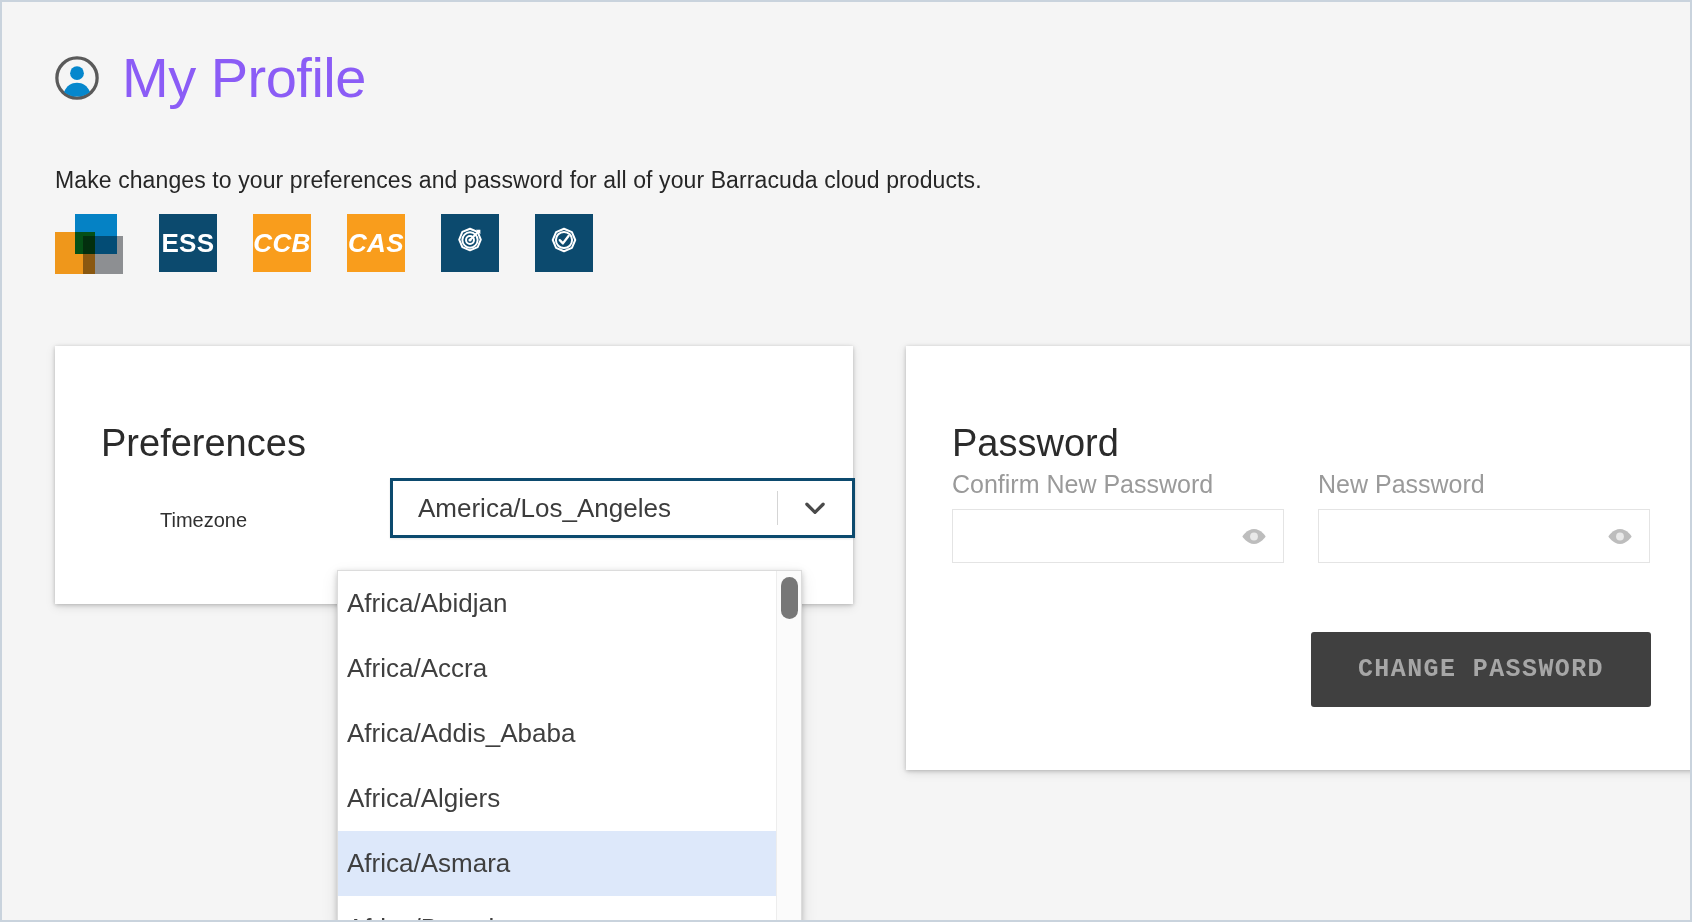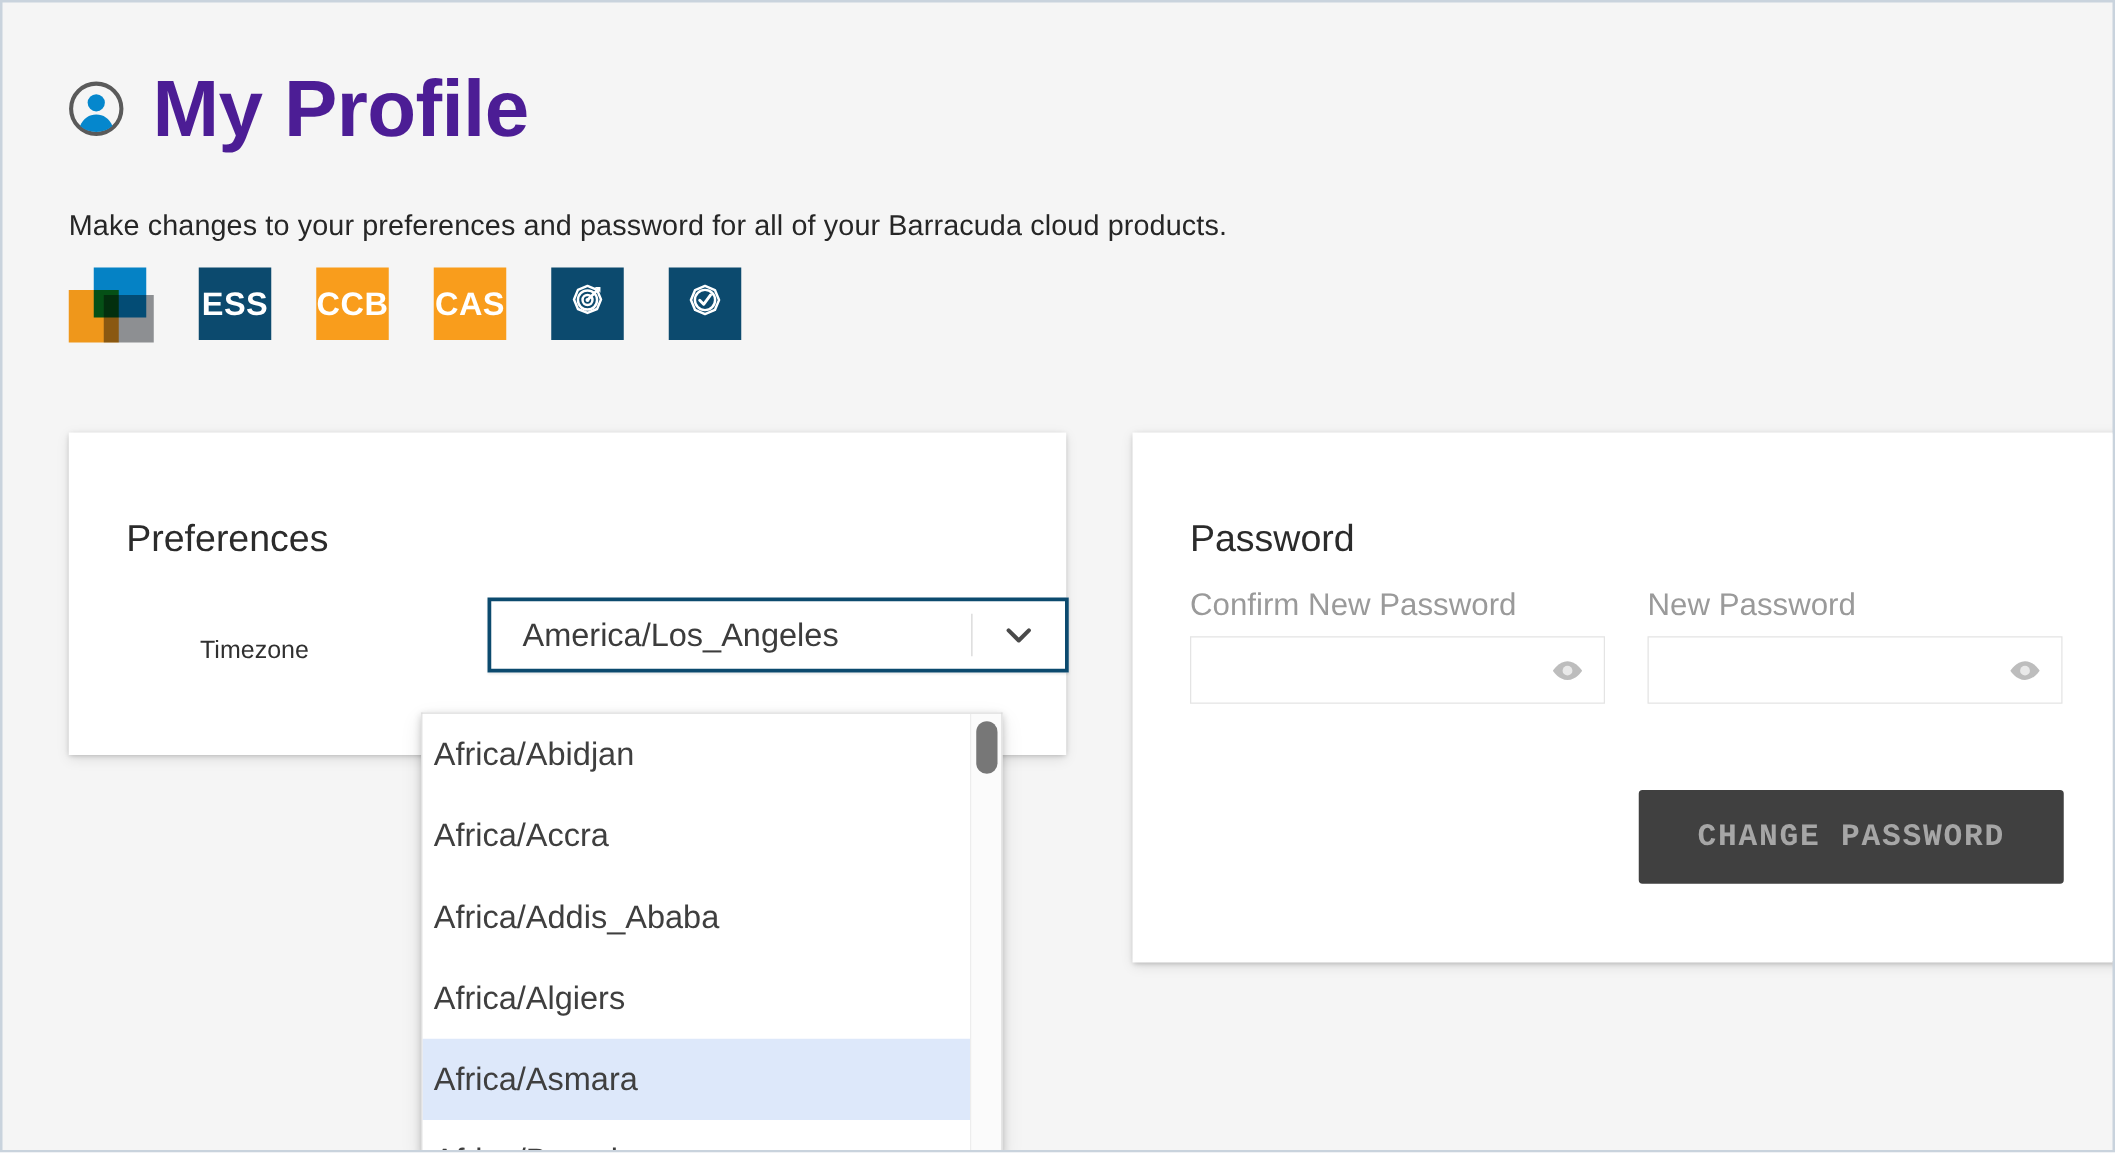--- a/index.html
+++ b/index.html
@@ -30,23 +30,23 @@
     display: flex;
     align-items: center;
     gap: 22px;
   }
   .profile-icon {
     width: 46px;
     height: 46px;
     flex: 0 0 auto;
   }
   .page-title {
-    font-size: 64px;
-    font-weight: 700;
-    color: #4c1d95;
+    font-size: 56px;
+    font-weight: 400;
+    color: #8b5cf6;
     letter-spacing: -0.5px;
     line-height: 1;
     white-space: nowrap;
   }
 
   
   .intro {
     position: absolute;
     left: 53px;
     top: 142px;
@@ -76,21 +76,21 @@
     height: 58px;
     display: flex;
     align-items: center;
     justify-content: center;
     color: #ffffff;
     font-size: 26px;
     font-weight: 600;
     letter-spacing: 0.4px;
   }
   .tile-blue  { background: #0c4a6e; }
-  .tile-orange{ background: #f99d1c; }
+  .tile-orange{ background: #f99d1c; font-style: italic; }
 
   
   .logo-mark {
     position: relative;
     width: 68px;
     height: 60px;
     flex: 0 0 auto;
   }
   .logo-mark i {
     position: absolute;
@@ -106,21 +106,21 @@
     position: absolute;
     background: #ffffff;
     box-shadow: 0 1px 4px rgba(0,0,0,0.22), 0 3px 10px rgba(0,0,0,0.10);
   }
   .card-prefs    { left: 53px;  top: 344px; width: 798px; height: 258px; }
   .card-password { left: 904px; top: 344px; width: 799px; height: 424px; }
   .card-title {
     position: absolute;
     left: 46px;
     top: 46px;
-    font-size: 30px;
+    font-size: 38px;
     font-weight: 400;
     color: #2b2b2b;
     line-height: 1;
   }
 
   
   .tz-label {
     position: absolute;
     left: 105px;
     top: 163px;

